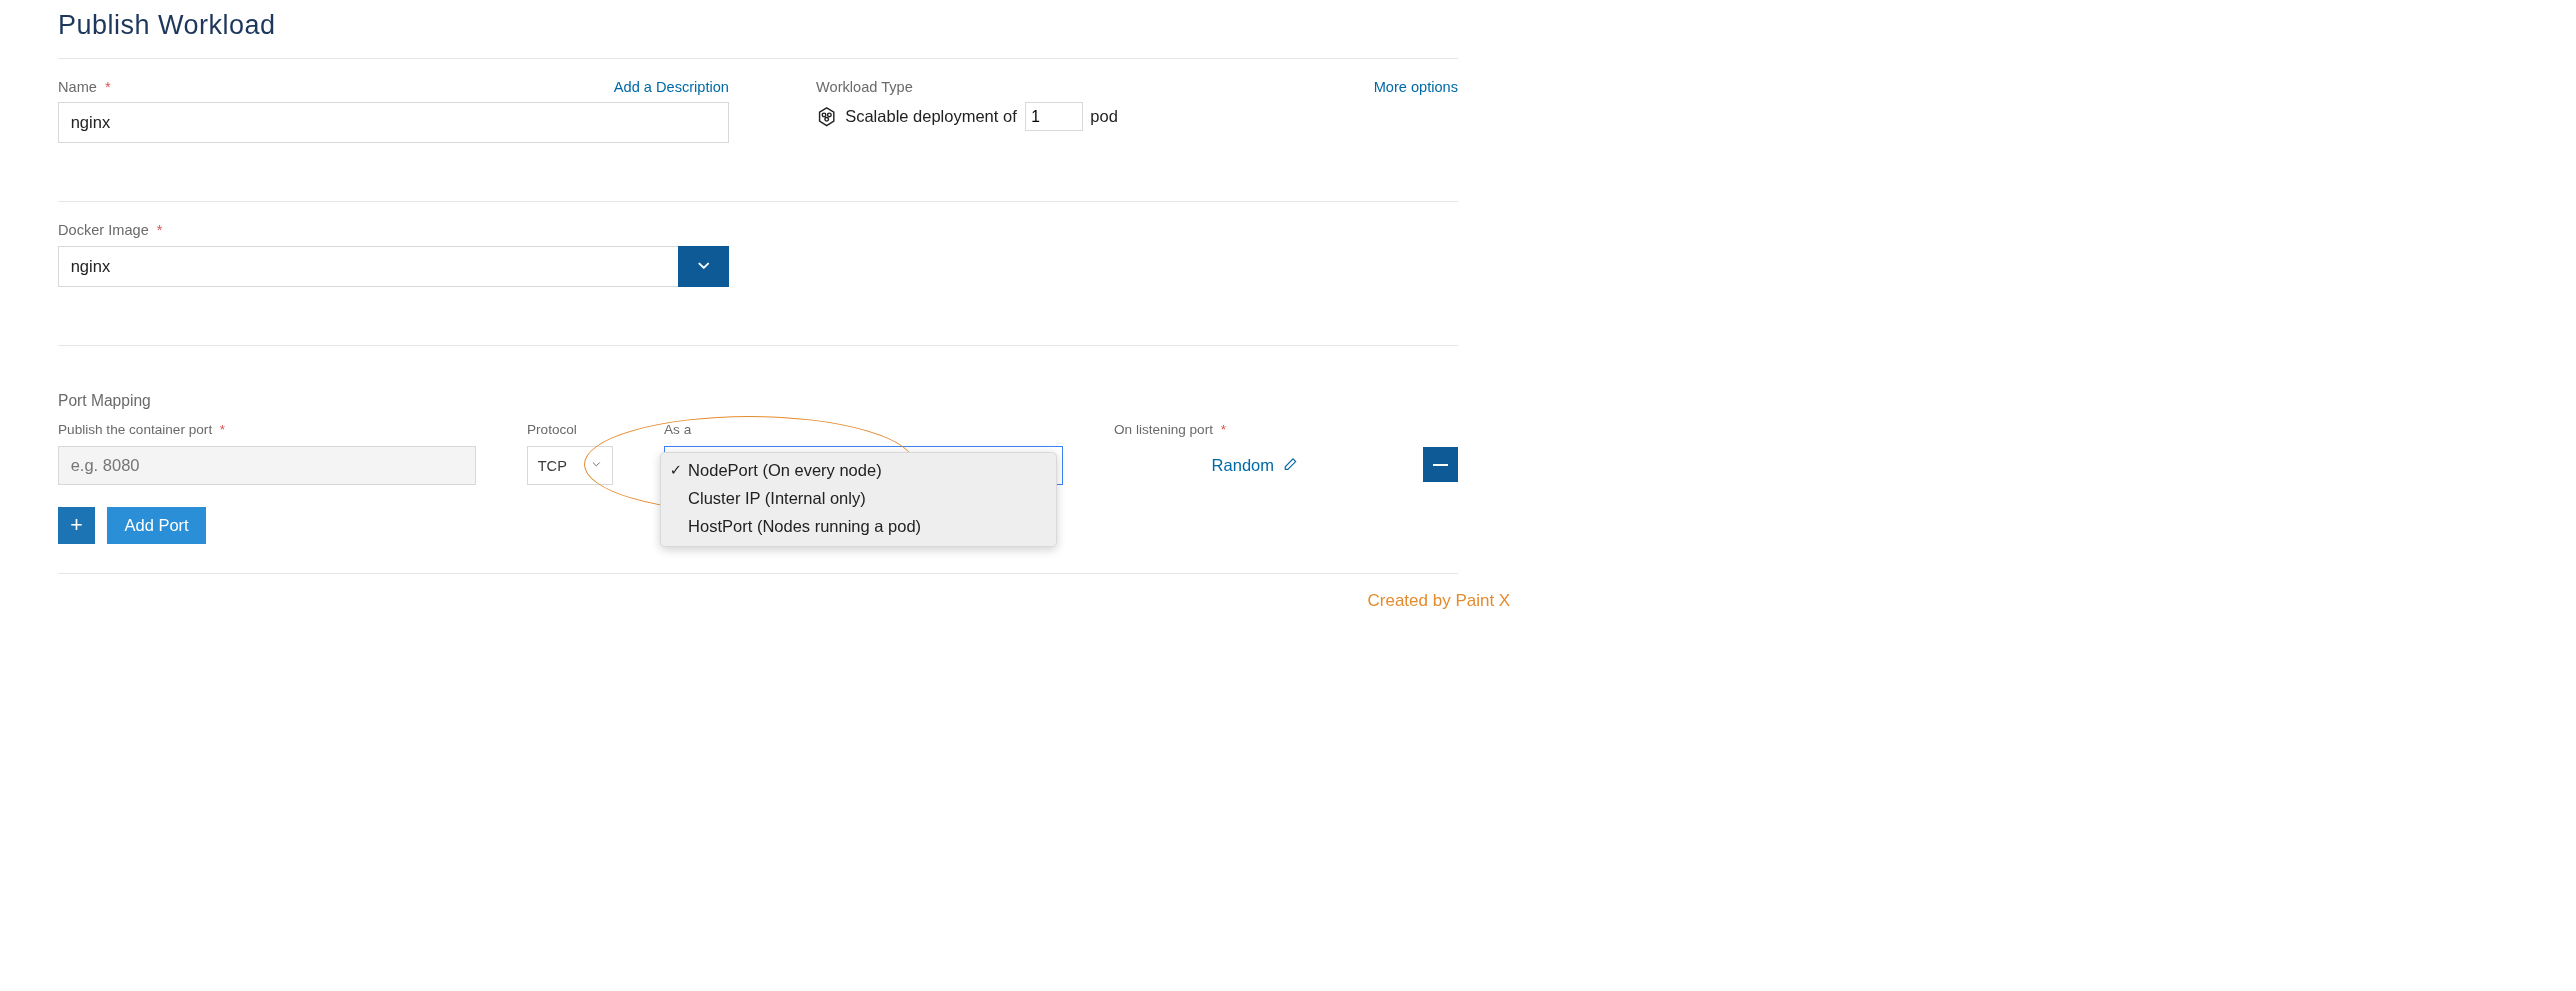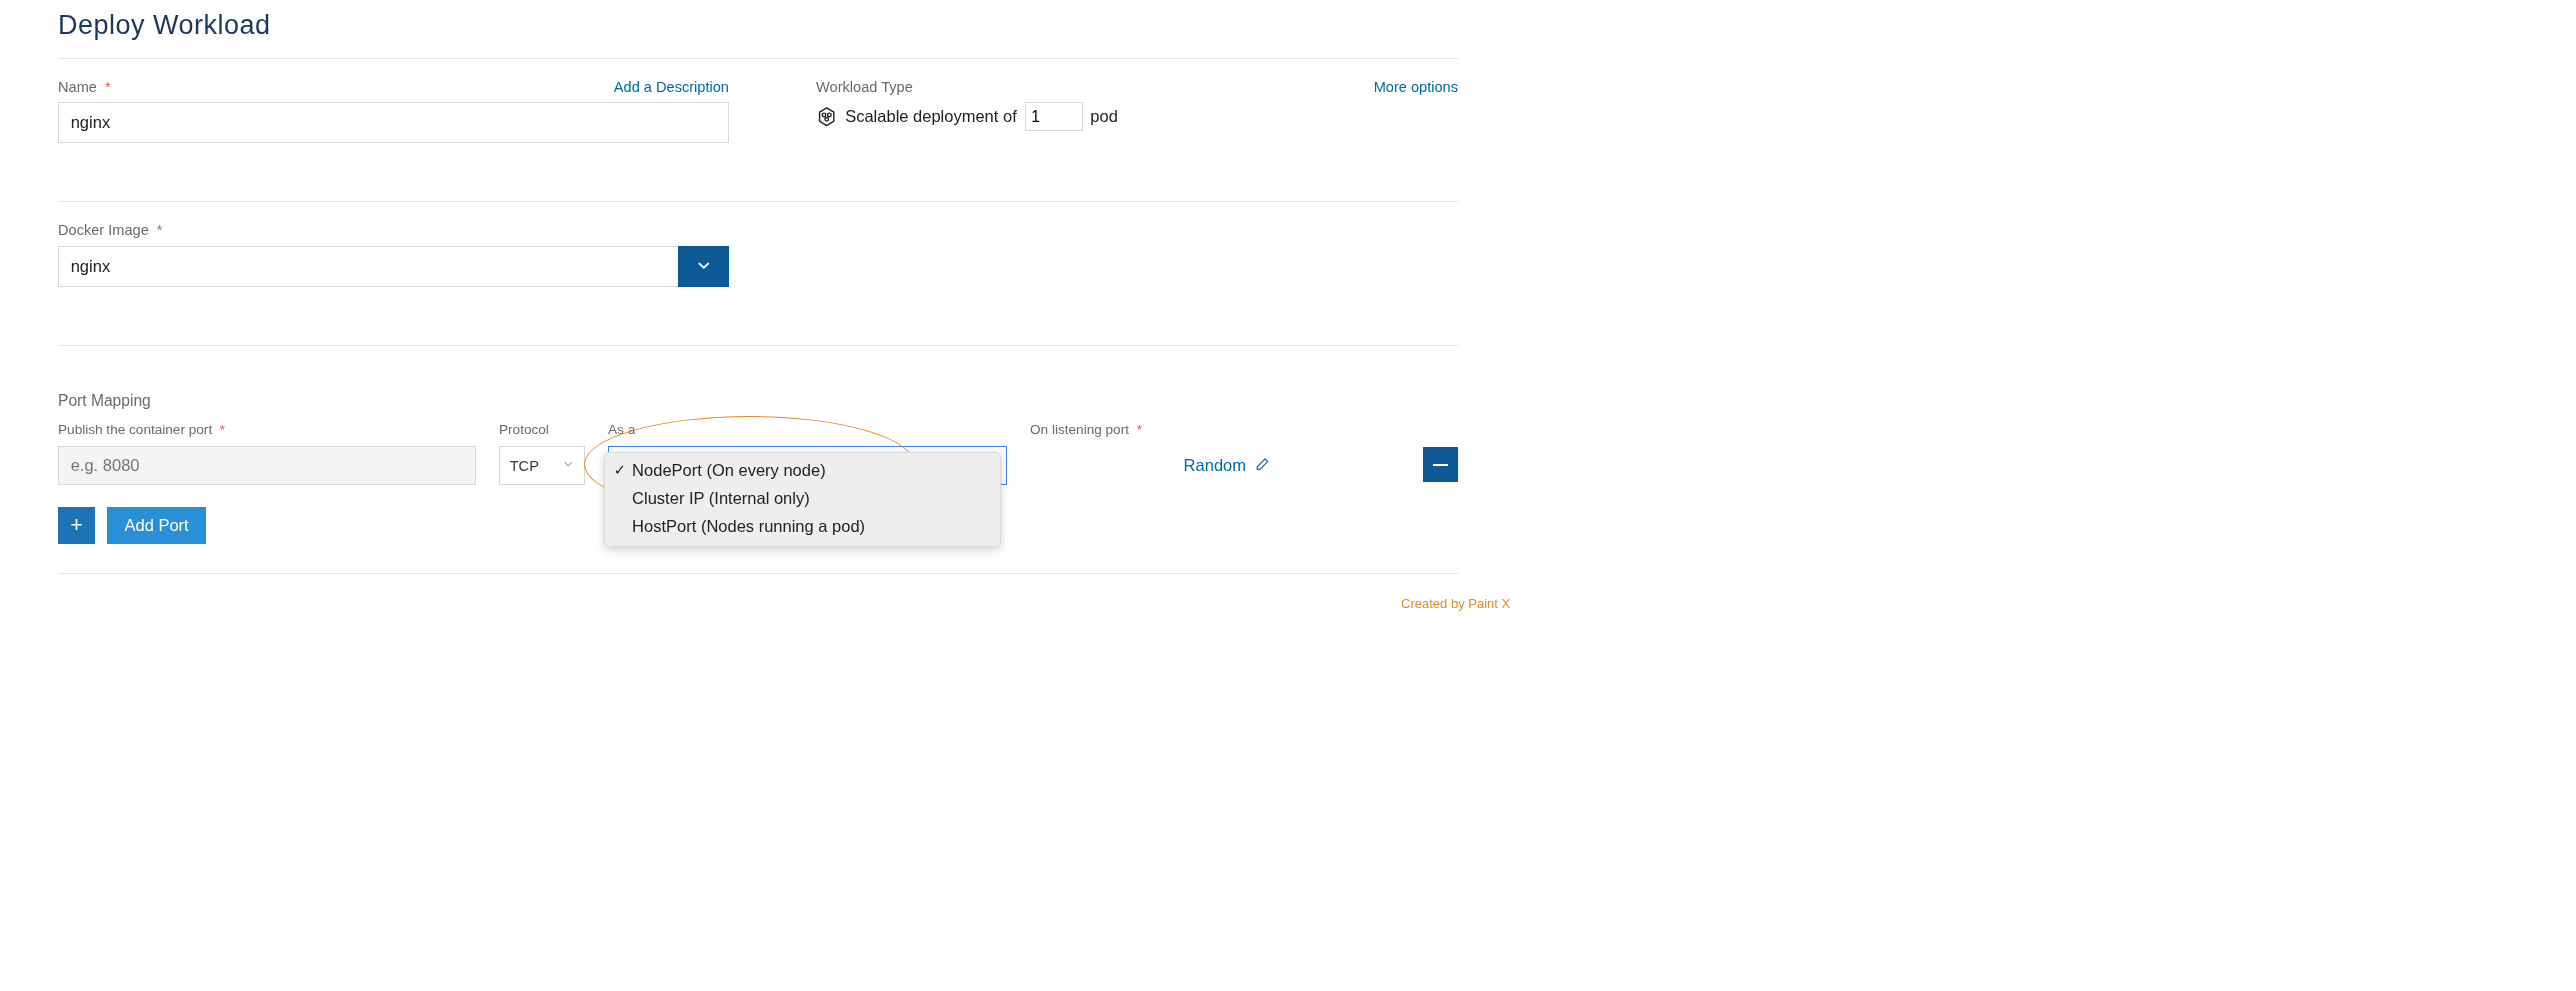--- a/index.html
+++ b/index.html
@@ -207,32 +207,33 @@
     position: absolute;
     border: 1.5px solid #e48b2e;
     border-radius: 50%;
     pointer-events: none;
   }
   .watermark {
     position: absolute;
     bottom: 1.9px;
     right: 5.8px;
     color: #e48b2e;
-    font-size: 13px;
+    font-size: 17px;
   }
   .port-controls {
     display: flex;
     align-items: flex-start;
+    gap: 28px;
   }
 </style>
 </head>
 <body>
 
 <div class="page">
-  <h1 class="page-title">Deploy Workload</h1>
+  <h1 class="page-title">Publish Workload</h1>
   <div class="hr"></div>
 
   
   <div class="row">
     <div class="col-left">
       <div class="label-row">
         <div>
           <span class="field-label">Name</span>
           <span class="req">*</span>
         </div>

